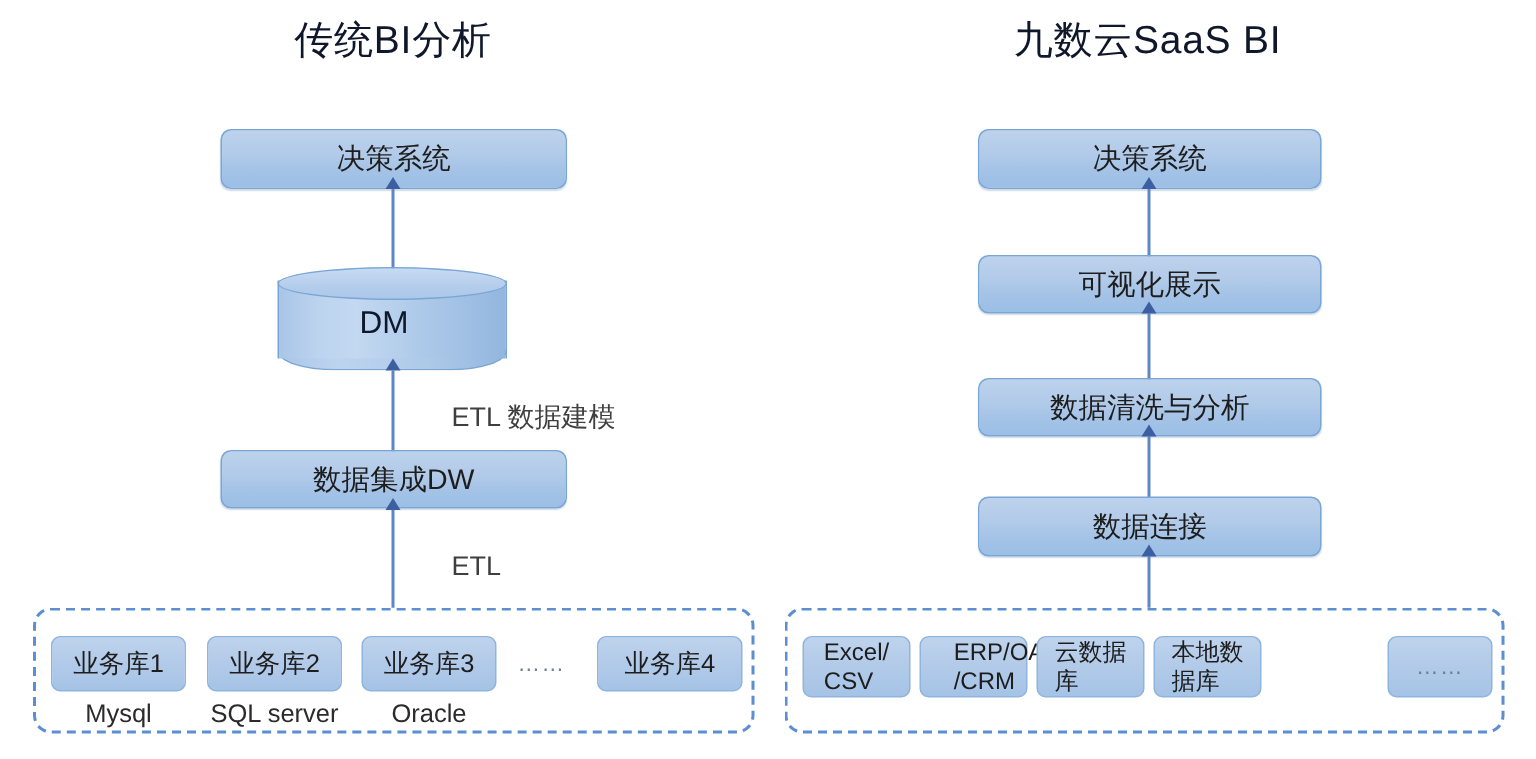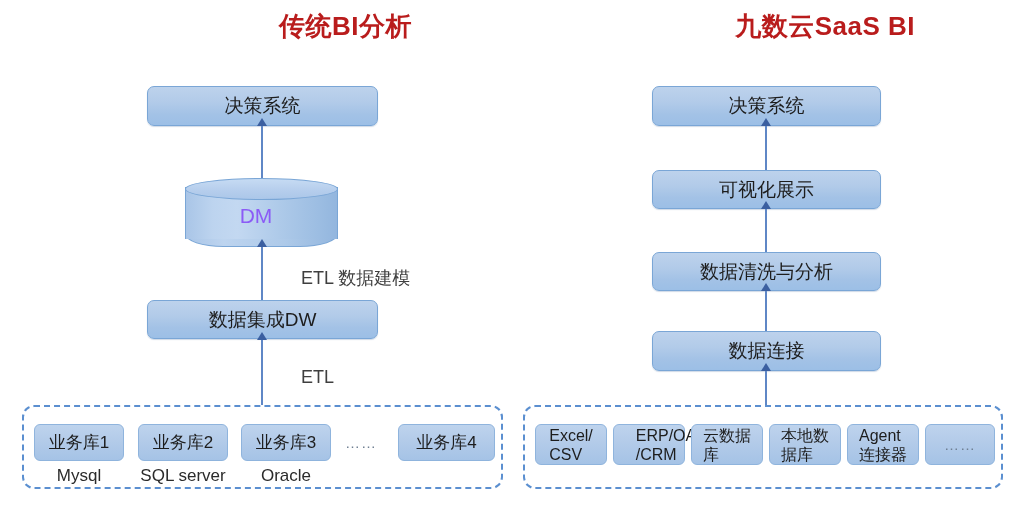--- a/index.html
+++ b/index.html
@@ -10,25 +10,25 @@
     position:relative;
     overflow:hidden;
     -webkit-font-smoothing:antialiased;
   }
   .canvas{position:absolute;left:0;top:0;width:1024px;height:506px;}
 
   
   .title{
     position:absolute;
     font-size:26px;
-    font-weight:700;
-    color:#b91c1c;
+    font-weight:400;
+    color:#0f172a;
     letter-spacing:0.5px;
     white-space:nowrap;
-    text-align:right;
+    text-align:center;
     line-height:32px;
   }
   #title-left{left:112px;top:10px;width:300px;}
   #title-right{left:615px;top:10px;width:300px;}
 
   
   .pbox{
     position:absolute;
     box-sizing:border-box;
     border:1px solid #7aa6d6;
@@ -72,21 +72,21 @@
   }
   .cyl .top{
     position:absolute;left:0;top:0px;width:153px;height:22px;
     box-sizing:border-box;
     border:1px solid #7aa6d6;
     border-radius:50%;
     background:linear-gradient(180deg,#c6dbf3 0%,#b5cdec 60%,#abc7e9 100%);
   }
   .cyl .label{
     position:absolute;left:0;top:26px;width:142px;
-    text-align:center;font-size:21px;color:#8b5cf6;
+    text-align:center;font-size:21px;color:#0f172a;
   }
 
   
   .arrow{position:absolute;width:2px;background:#5f87c6;}
   .arrow:after{
     content:"";position:absolute;left:-4px;top:-8px;
     width:0;height:0;
     border-left:5px solid transparent;
     border-right:5px solid transparent;
     border-bottom:8px solid #3b5fa0;
@@ -210,17 +210,15 @@
   <div class="dashgroup" id="group-right"></div>
 
   <div class="chip two-line" style="left:535px;top:424px;width:72px;height:41px;white-space:pre-line;">Excel/
 CSV</div>
   <div class="chip two-line" style="left:613px;top:424px;width:72px;height:41px;white-space:pre-line;padding-left:34px;">ERP/OA
 /CRM</div>
   <div class="chip two-line" style="left:691px;top:424px;width:72px;height:41px;white-space:pre-line;">云数据
 库</div>
   <div class="chip two-line" style="left:769px;top:424px;width:72px;height:41px;white-space:pre-line;">本地数
 据库</div>
-  <div class="chip two-line" style="left:847px;top:424px;width:72px;height:41px;white-space:pre-line;">Agent
-连接器</div>
   <div class="chip two-line" style="left:925px;top:424px;width:70px;height:41px;color:#6f7f92;font-size:15px;letter-spacing:1px;">……</div>
 
 </div>
 
 </body></html>

